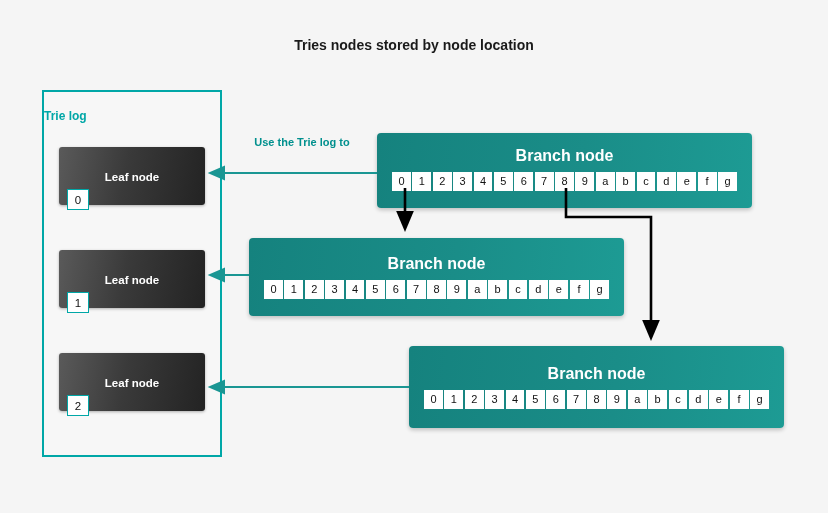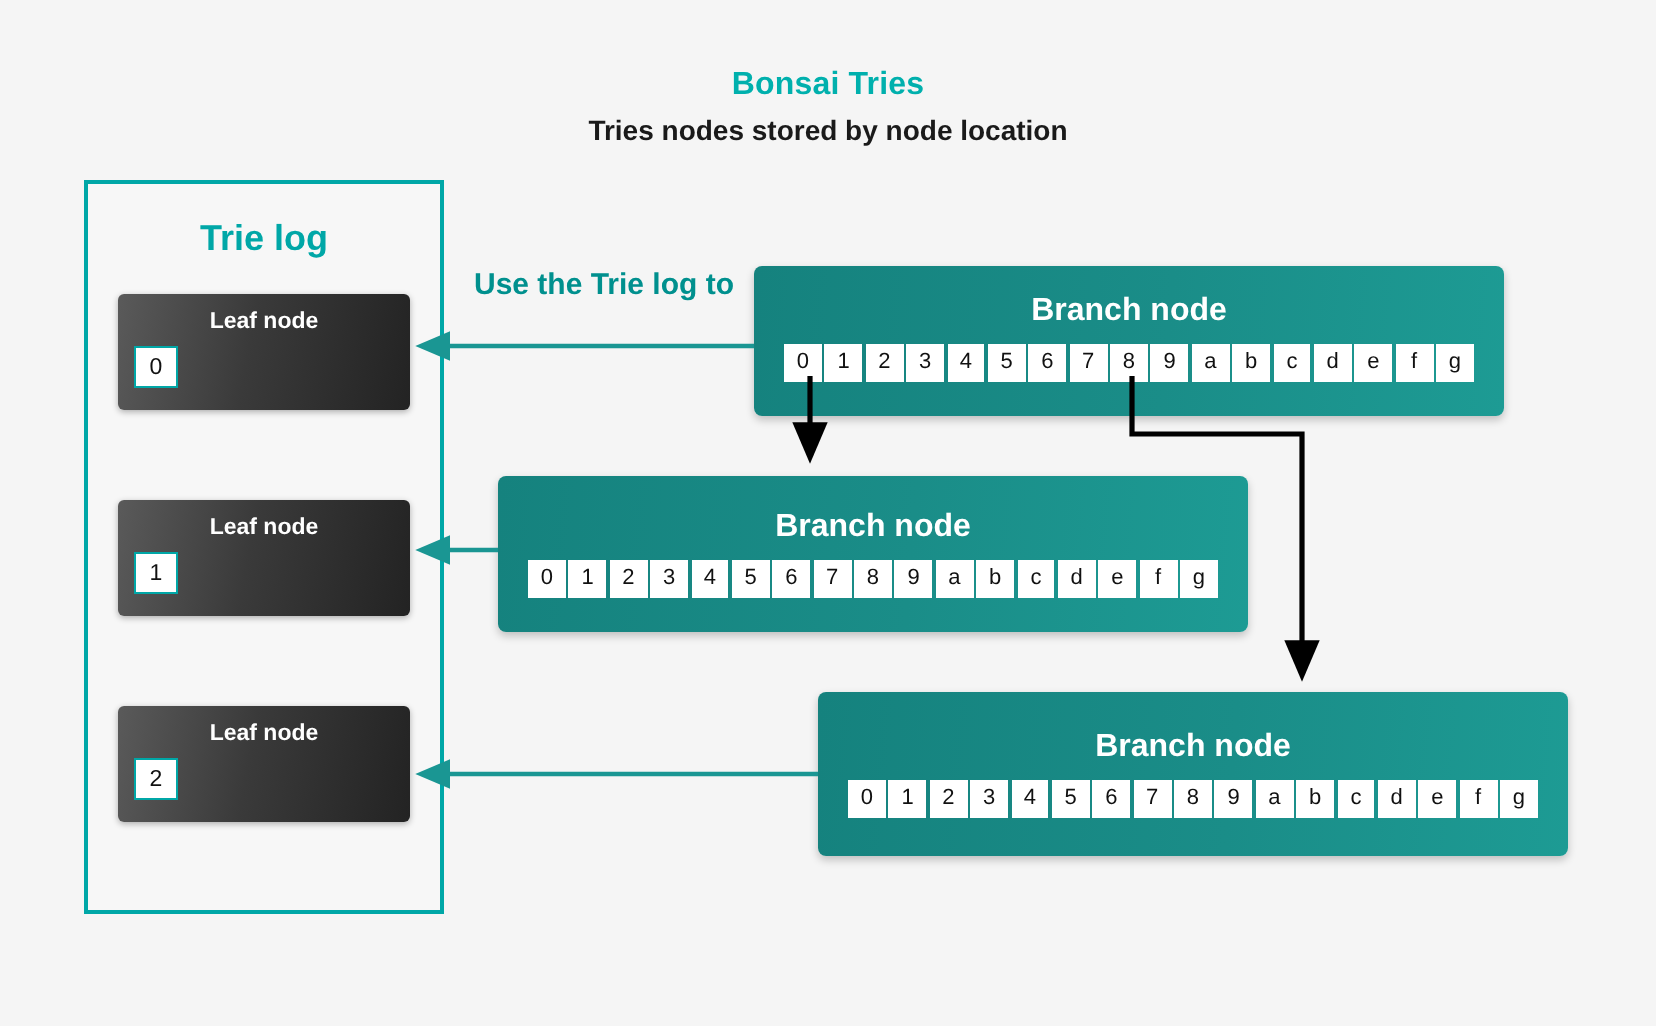--- a/index.html
+++ b/index.html
@@ -48,22 +48,21 @@
     width: 180px;
     height: 367px;
     border: 2px solid #00a7a7;
     background: #f7f7f7;
     box-sizing: border-box;
   }
   .trielog-title {
     position: absolute;
     left: 0; right: 0;
     top: 17px;
-    text-align: center;
-    font-size: 18px;
+    font-size: 12px;
     font-weight: bold;
     color: #00a7a7;
   }
 
   
   .leaf-node {
     position: absolute;
     left: 59px;
     width: 146px;
     height: 58px;
@@ -74,21 +73,21 @@
   }
   .leaf-node.n0 { top: 147px; }
   .leaf-node.n1 { top: 250px; }
   .leaf-node.n2 { top: 353px; }
 
   .leaf-label {
     text-align: center;
     color: #ffffff;
     font-size: 11.5px;
     font-weight: bold;
-    margin-top: 7px;
+    margin-top: 23px;
     line-height: 14px;
   }
   .leaf-row {
     display: flex;
     align-items: center;
     margin-top: 5px;
     padding: 0 8px;
     gap: 6px;
   }
   .leaf-index {
@@ -155,40 +154,39 @@
     line-height: 19px;
   }
 
   
   .annotation {
     position: absolute;
     left: 224px;
     top: 135px;
     width: 156px;
     text-align: center;
-    font-size: 15px;
+    font-size: 11px;
     font-weight: bold;
     color: #00908e;
     line-height: 15px;
   }
 
   
   .connectors {
     position: absolute;
     inset: 0;
     pointer-events: none;
   }
 </style>
 </head>
 <body>
 
 <div class="canvas">
 
   <div class="heading">
-    <div class="title">Bonsai Tries</div>
     <div class="subtitle">Tries nodes stored by node location</div>
   </div>
 
   <div class="trielog-panel">
     <div class="trielog-title">Trie log</div>
   </div>
 
   <div class="leaf-node n0">
     <div class="leaf-label">Leaf node</div>
     <div class="leaf-row">

